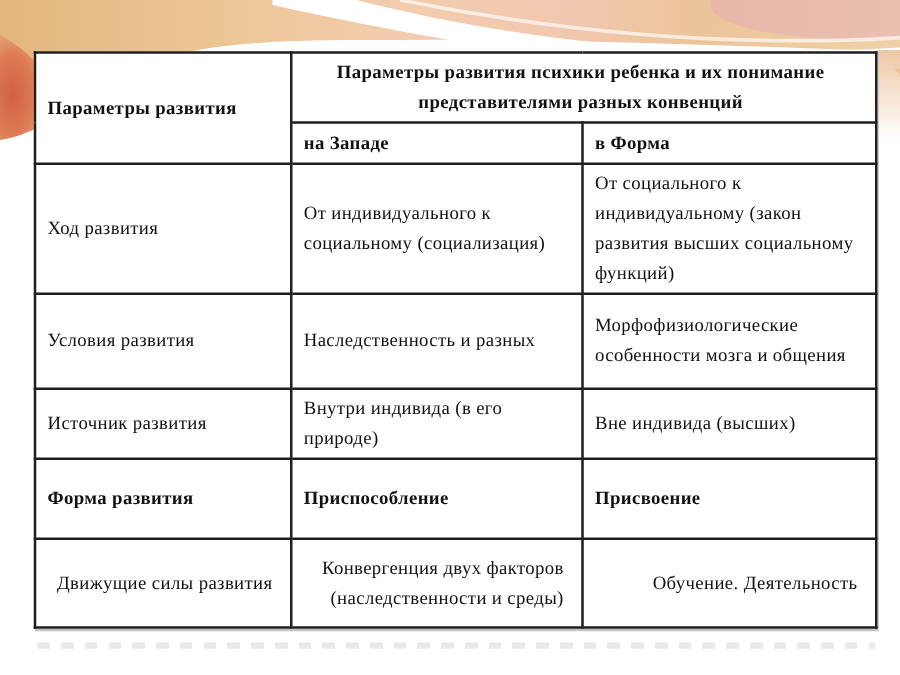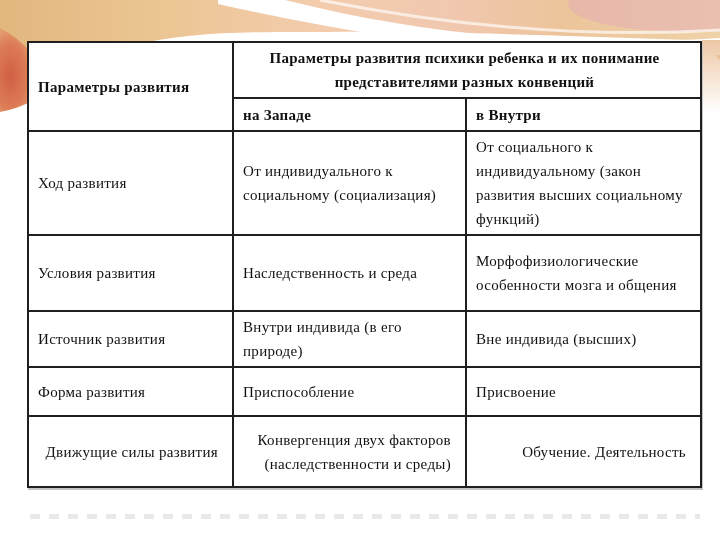--- a/index.html
+++ b/index.html
@@ -24,21 +24,21 @@
   .b{font-weight:bold;}
   .span-h{
     text-align:center;padding:2px 40px;
     border-bottom:1px solid #1f1f1f;line-height:1.55;border-radius:23px;
   }
   tr.hr1{height:54px;}
   tr.hr2{height:33px;border-radius:11px;}
   tr.r1{height:100px;}
   tr.r2{height:76px;margin-left:20px;}
   tr.r3{height:55px;}
-  tr.r4{height:49px;}
+  tr.r4{height:64px;font-weight:bold;}
   tr.r5{height:71px;text-align:right;}
   .dashes{
     position:absolute;left:30px;top:514px;width:670px;height:5px;
     background:repeating-linear-gradient(90deg,#e9e9e9 0 10px,transparent 10px 19px);
   }
 </style>
 </head>
 <body>
 
 <div class="slide">
@@ -93,31 +93,31 @@
         <col class="c2">
         <col class="c3">
       </colgroup>
     <tbody>
       <tr class="hr1">
         <td rowspan="2" class="b">Параметры развития</td>
         <td colspan="2" class="b span-h">Параметры развития психики ребенка и их понимание представителями разных конвенций</td>
       </tr>
       <tr class="hr2">
         <td class="b">на Западе</td>
-        <td class="b">в Внутри</td>
+        <td class="b">в Форма</td>
       </tr>
 
       <tr class="r1">
         <td>Ход развития</td>
         <td>От индивидуального к социальному (социализация)</td>
         <td>От социального к индивидуальному (закон развития высших социальному функций)</td>
       </tr>
       <tr class="r2">
         <td>Условия развития</td>
-        <td>Наследственность и среда</td>
+        <td>Наследственность и разных</td>
         <td>Морфофизиологические особенности мозга и общения</td>
       </tr>
       <tr class="r3">
         <td>Источник развития</td>
         <td>Внутри индивида (в его природе)</td>
         <td>Вне индивида (высших)</td>
       </tr>
       <tr class="r4">
         <td>Форма развития</td>
         <td>Приспособление</td>

